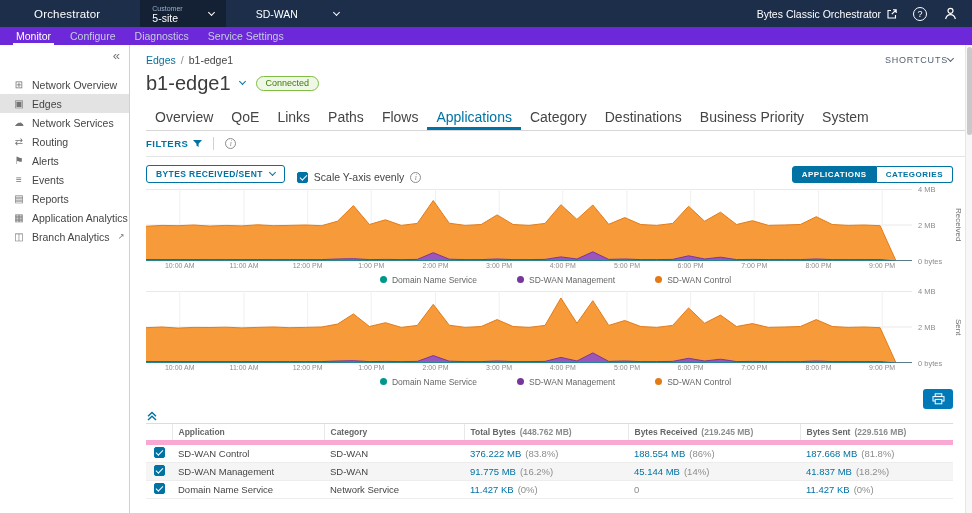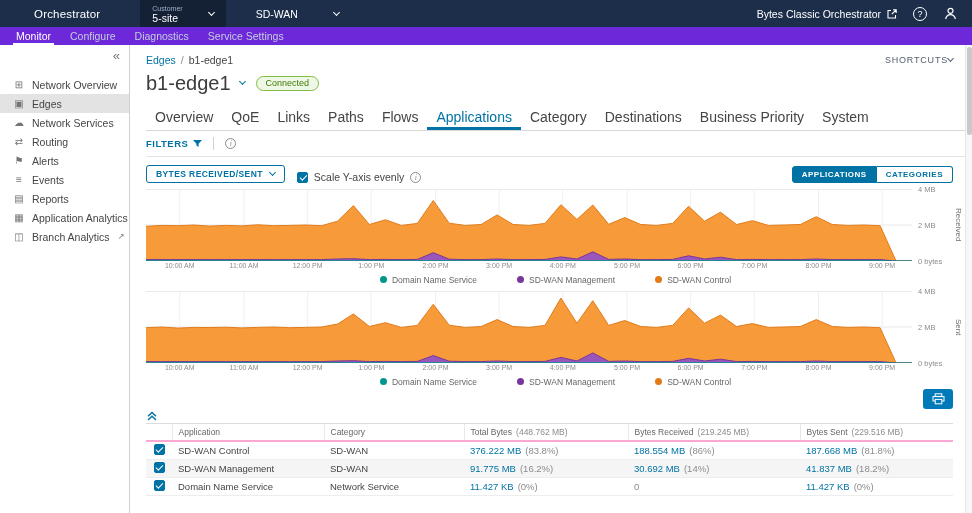--- a/index.html
+++ b/index.html
@@ -94,22 +94,22 @@
     color:#737373;writing-mode:vertical-rl;flex:none}
   .legend{margin-top:13px;display:flex;justify-content:center;gap:40px;height:11px}
   .lg-item{display:flex;align-items:center;gap:5px;font-size:8.5px;color:#666;cursor:pointer}
   .lg-dot{width:7px;height:7px;border-radius:50%;flex:none}
   
   .print-row{margin-top:2px;display:flex;justify-content:flex-end;padding-right:12px;height:20px}
   .print-btn{width:30px;height:20px;background:#0079b8;border:none;border-radius:3px;
     display:flex;align-items:center;justify-content:center;cursor:pointer}
   .collapse-row{height:14px;display:flex;align-items:center;cursor:pointer}
   table{width:calc(100% - 12px);border-collapse:collapse;table-layout:fixed}
-  thead th{text-align:left;font-weight:normal;color:#666;font-size:8.5px;padding:3px 6px;
-    border-top:1px solid #dcdcdc;border-bottom:2px solid #f9a8d4;cursor:pointer;white-space:nowrap;
+  thead th{text-align:left;font-weight:bold;color:#666;font-size:8.5px;padding:3px 6px;
+    border-top:1px solid #dcdcdc;border-bottom:5px solid #f9a8d4;cursor:pointer;white-space:nowrap;
     overflow:hidden}
   thead th + th{border-left:1px solid #e8e8e8}
   tbody td{padding:2px 6px;font-size:9.5px;color:#454545;border-bottom:1px solid #ededed;
     white-space:nowrap;overflow:hidden}
   tbody tr:nth-child(even){background:#f5f5f5}
   td.cbcell,th.cbcell{text-align:center;padding:2px 0}
   .val.link{color:#0072a3;cursor:pointer}
   .val.muted{color:#8c8c8c}
   .pct,.hdr-total{color:#8c8c8c;margin-left:4px}
   
@@ -435,21 +435,21 @@
           <td>SD-WAN</td>
           <td><span class="val link">376.222 MB</span><span class="pct">(83.8%)</span></td>
           <td><span class="val link">188.554 MB</span><span class="pct">(86%)</span></td>
           <td><span class="val link">187.668 MB</span><span class="pct">(81.8%)</span></td>
         </tr>
         <tr>
           <td class="cbcell"><span class="cbox checked"></span></td>
           <td>SD-WAN Management</td>
           <td>SD-WAN</td>
           <td><span class="val link">91.775 MB</span><span class="pct">(16.2%)</span></td>
-          <td><span class="val link">30.692 MB</span><span class="pct">(14%)</span></td>
+          <td><span class="val link">45.144 MB</span><span class="pct">(14%)</span></td>
           <td><span class="val link">41.837 MB</span><span class="pct">(18.2%)</span></td>
         </tr>
         <tr>
           <td class="cbcell"><span class="cbox checked"></span></td>
           <td>Domain Name Service</td>
           <td>Network Service</td>
           <td><span class="val link">11.427 KB</span><span class="pct">(0%)</span></td>
           <td><span class="val muted">0</span></td>
           <td><span class="val link">11.427 KB</span><span class="pct">(0%)</span></td>
         </tr>

